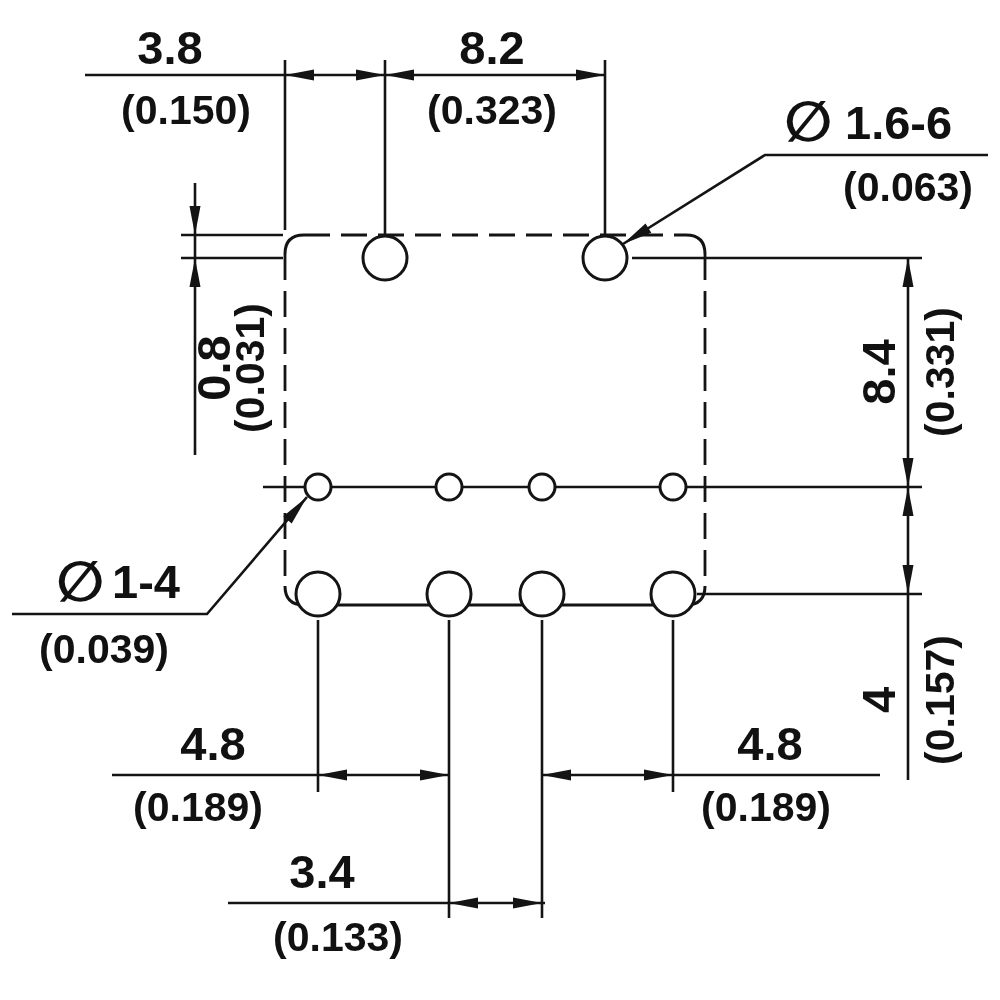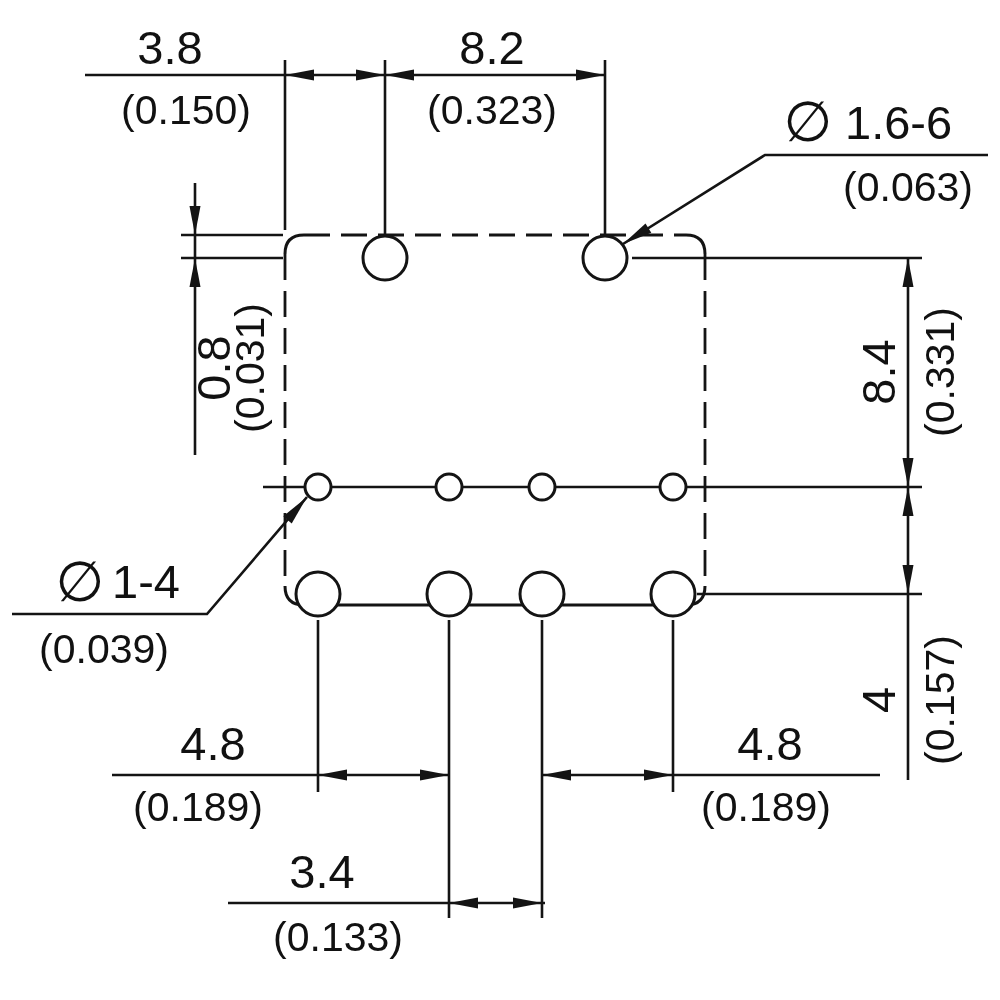--- a/index.html
+++ b/index.html
@@ -9,20 +9,21 @@
     width: 1000px;
     height: 1000px;
     font-family: "Liberation Sans", "DejaVu Sans", sans-serif;
   }
   #stage {
     position: relative;
     width: 1000px;
     height: 1000px;
     background: #ffffff;
     overflow: hidden;
+    font-weight: bold;
   }
   svg { display: block; }
   .ln   { stroke: #141414; stroke-width: 2.6; fill: none; }
   .out  { stroke: #141414; stroke-width: 3;   fill: none; }
   .dash { stroke: #141414; stroke-width: 2.8; fill: none; stroke-dasharray: 26 11; }
   .arr  { fill: #141414; stroke: none; }
   .hole { fill: #ffffff; stroke: #141414; stroke-width: 3; }
   .mm   { font-size: 47px; fill: #111; }
   .inch { font-size: 41px; fill: #111; }
   .dia  { font-size: 56px; font-style: italic; fill: #111; }

